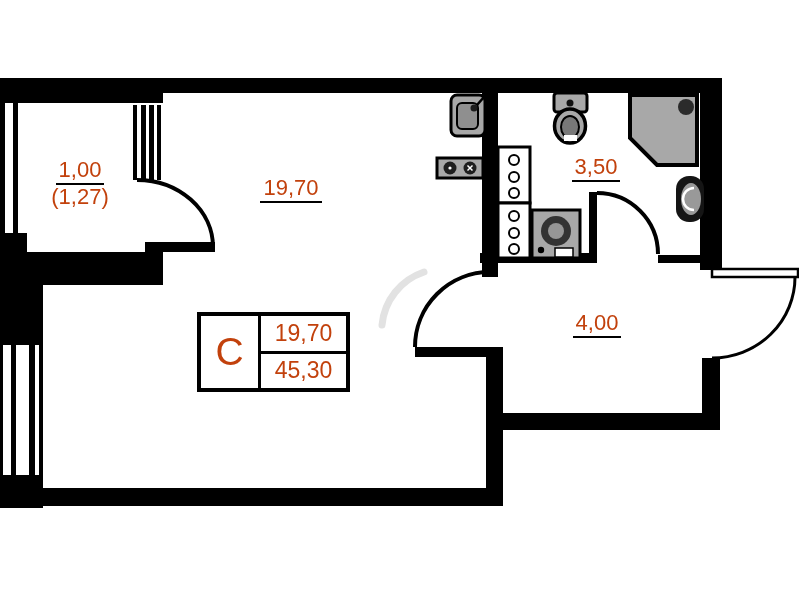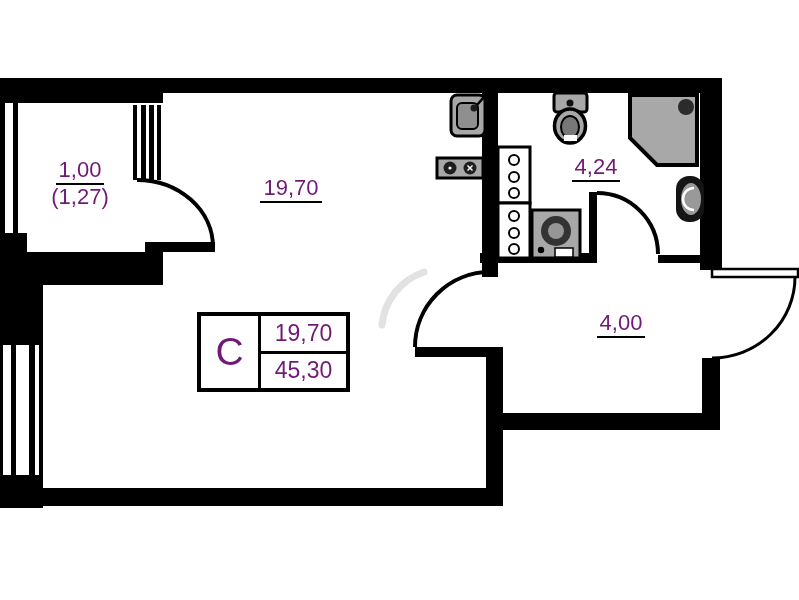--- a/index.html
+++ b/index.html
@@ -1,19 +1,19 @@
 <!DOCTYPE html>
 <html style="--wall: #000000; --fixture_fill: #a8a8a8; --background: #ffffff;"><head>
 <meta charset="utf-8">
 <style>
   html,body{margin:0;padding:0;background:#888;}
   .stage{
     position:relative;width:799px;height:600px;margin:0 auto;
     background:var(--background,#fff);
-    font-family:"Liberation Sans",sans-serif;color:#701a75;overflow:hidden;
+    font-family:"Liberation Sans",sans-serif;color:#c2410c;overflow:hidden;
   }
   .wall{position:absolute;background:var(--wall,#000);}
   .win-stripe{position:absolute;background:var(--wall,#000);}
   svg.overlay{position:absolute;left:0;top:0;width:799px;height:600px;}
   .arc{fill:none;stroke:var(--wall,#000);stroke-width:4;}
   .arc-thin{fill:none;stroke:var(--wall,#000);stroke-width:3;}
   .ghost{fill:none;stroke:#e2e2e2;stroke-width:7;stroke-linecap:round;}
   .gray{fill:var(--fixture_fill,#a8a8a8);stroke:var(--wall,#000);}
   .white{fill:#fff;stroke:var(--wall,#000);}
   .leaf{fill:#fff;stroke:var(--wall,#000);stroke-width:2.5;}
@@ -156,24 +156,24 @@
   <div class="lbl" style="left:30px;top:158px;width:100px;">
     <span class="ul">1,00</span><br>
     <span>(1,27)</span>
   </div>
 
   <div class="lbl" style="left:241px;top:176px;width:100px;">
     <span class="ul">19,70</span>
   </div>
 
   <div class="lbl" style="left:546px;top:155px;width:100px;">
-    <span class="ul">4,24</span>
+    <span class="ul">3,50</span>
   </div>
 
-  <div class="lbl" style="left:571px;top:311px;width:100px;">
+  <div class="lbl" style="left:547px;top:311px;width:100px;">
     <span class="ul">4,00</span>
   </div>
 
   <div class="info-table">
     <div class="it-left">
       <span>C</span>
     </div>
     <div class="it-right">
       <div class="it-row">
         <span>19,70</span>

